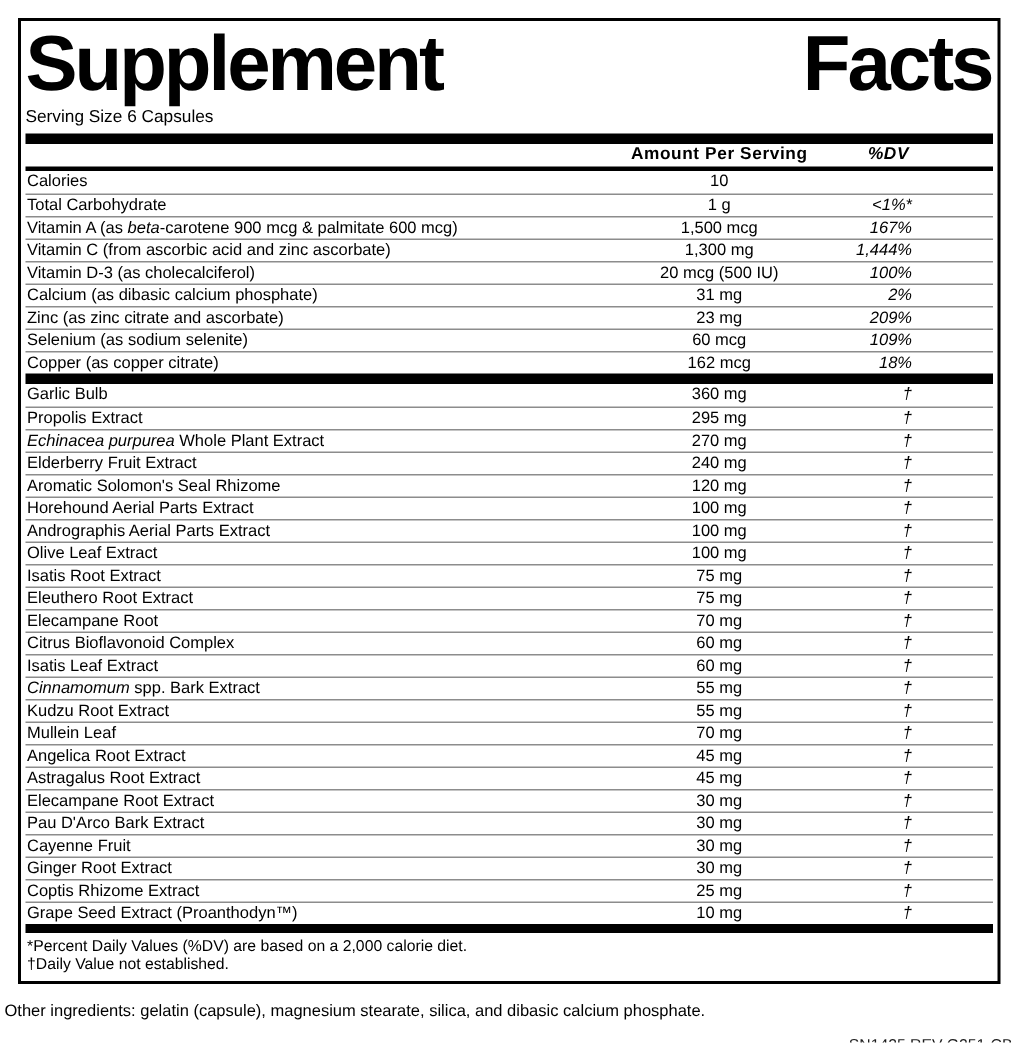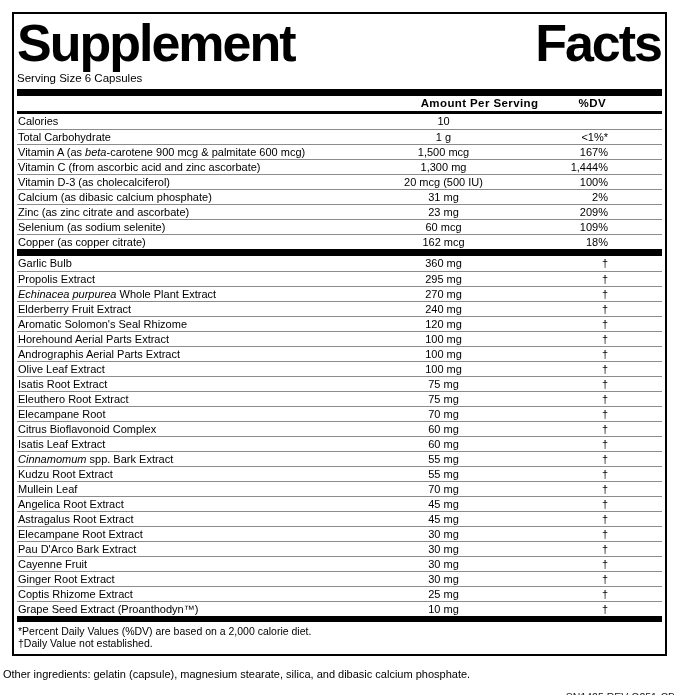--- a/index.html
+++ b/index.html
@@ -21,27 +21,27 @@
   .bar-thick{height:7px;background:#000;margin-top:3px;}
   .bar-bottom{height:6px;background:#000;}
   .header-row{
     display:flex;font-weight:bold;font-size:11.5px;height:15px;line-height:15px;
     letter-spacing:.4px;
   }
   .rule-med{height:3px;background:#000;}
   .rows{width:100%;}
   .row{
     display:flex;height:15px;line-height:14px;font-size:11px;
-    border-top:1px solid #8c8c8c;box-sizing:border-box;align-items:center;gap:36px;
+    border-top:1px solid #8c8c8c;box-sizing:border-box;align-items:center;
   }
   .rows .row:first-child{border-top:none;}
   .col-label{flex:1;padding-left:1px;white-space:nowrap;overflow:hidden;}
   .col-label i{font-style:italic;}
   .col-amount{width:135px;text-align:center;white-space:nowrap;}
-  .col-dv{width:115px;text-align:right;padding-right:54px;box-sizing:border-box;white-space:nowrap;}
+  .col-dv{width:115px;text-align:right;padding-right:54px;box-sizing:border-box;white-space:nowrap;font-style:italic;}
   .header-row .col-amount{width:135px;}
   .header-row .col-dv{padding-right:56px;}
   .footnotes{padding:3px 2px 4px 1px;font-size:10.5px;line-height:12.5px;}
   .footnotes p{margin:0;}
   .other-ingredients{margin:4px 0 0 3px;font-size:11px;line-height:13px;}
   .product-code{margin:10px 4px 0 0;text-align:right;font-size:10.5px;color:#1a1a1a;}
 </style>
 </head>
 <body>
 

